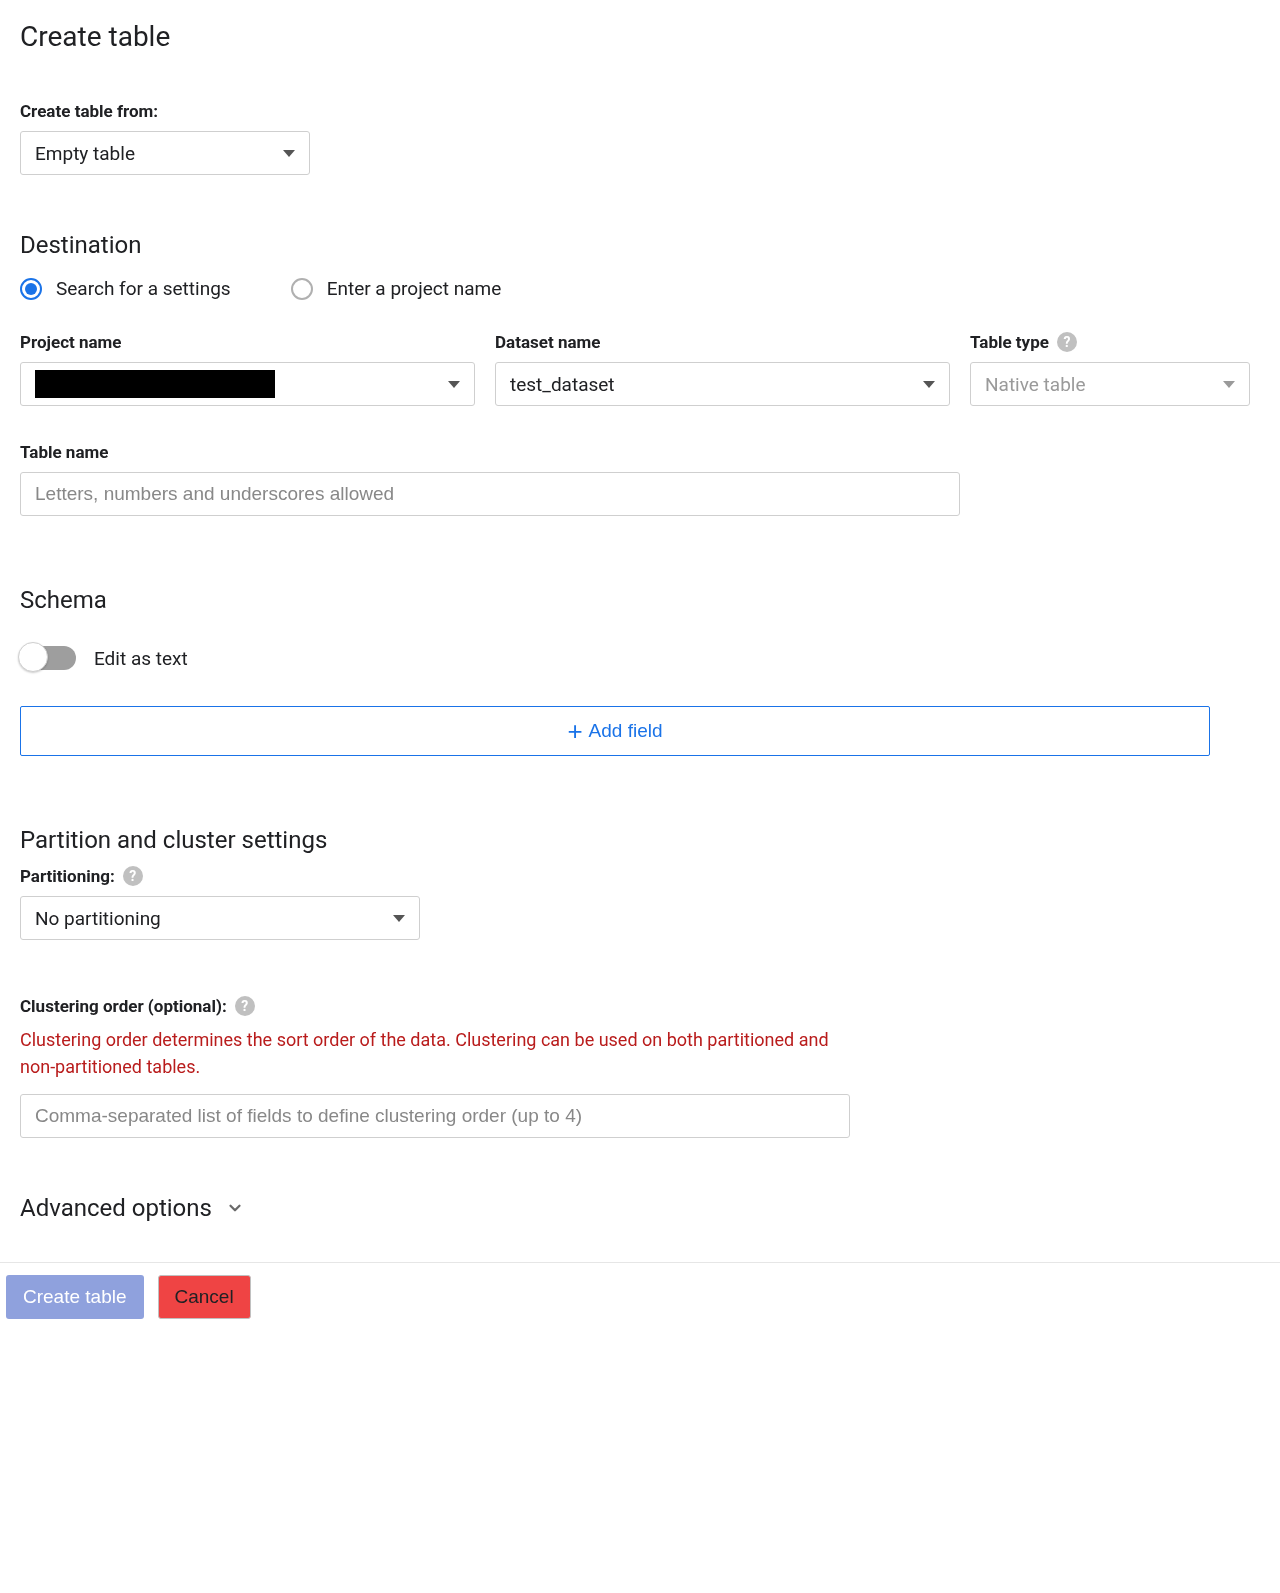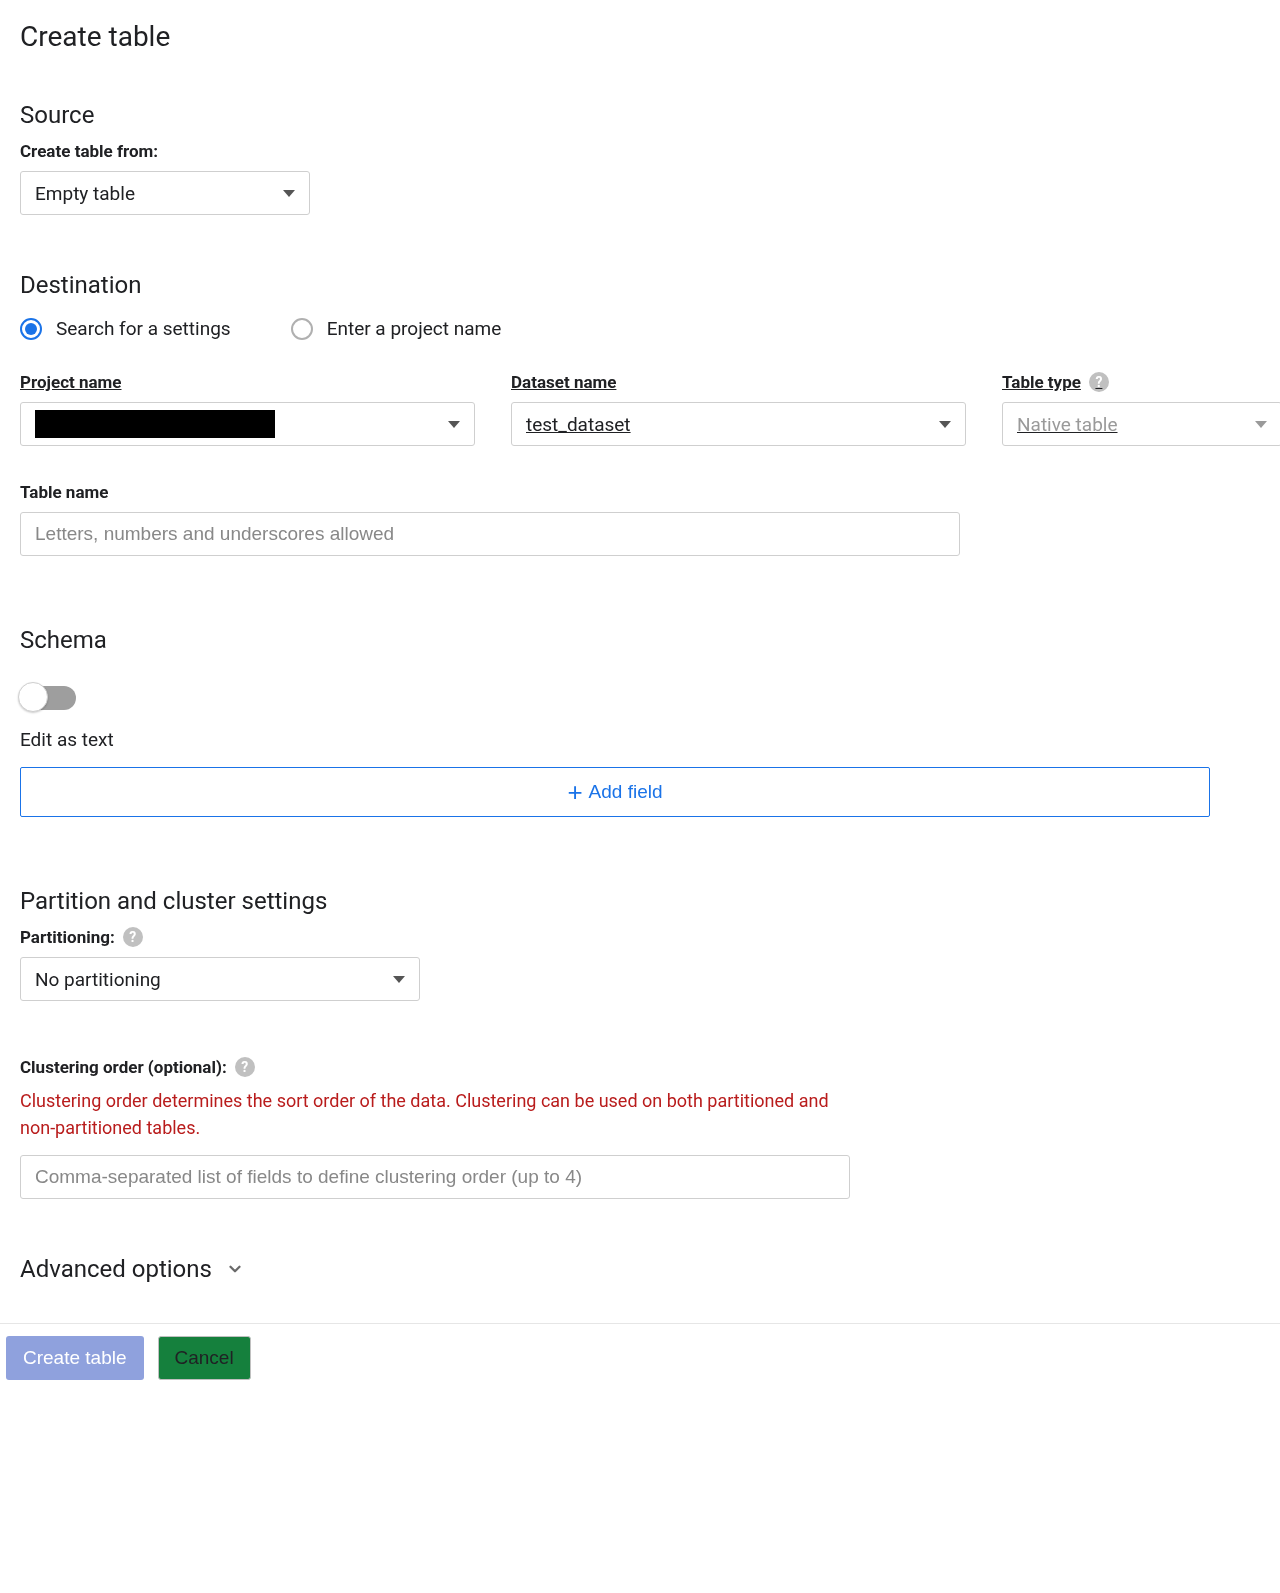--- a/index.html
+++ b/index.html
@@ -82,22 +82,21 @@
       border-radius: 50%;
       border: 2px solid #b0b0b0;
       display: flex; align-items: center; justify-content: center;
     }
     .radio.selected { border-color: #1a73e8; }
     .radio.selected .dot {
       width: 12px; height: 12px; border-radius: 50%; background: #1a73e8;
     }
     .row-fields {
       display: flex;
-      gap: 36px;
-      text-decoration: underline;
+      gap: 20px;
     }
     .col { flex: 1; min-width: 0; }
     .col.fixed1 { width: 455px; flex: none; }
     .col.fixed2 { width: 455px; flex: none; }
     .col.fixed3 { width: 280px; flex: none; }
     .black-block {
       width: 240px; height: 28px; background: #000;
     }
     .text-input {
       width: 940px;
@@ -106,25 +105,24 @@
       border-radius: 3px;
       padding: 12px 14px;
       font-size: 19px;
       color: #202124;
     }
     .text-input::placeholder { color: #888; }
     .section { margin-bottom: 70px; }
     .section.medium-gap { margin-bottom: 56px; }
     .toggle-row {
       display: flex;
-      align-items: flex-start;
+      align-items: flex-end;
       gap: 18px;
-      margin: 32px 0 16px 0;
-      font-size: 19px;
-      flex-direction: column;
+      margin: 32px 0 36px 0;
+      font-size: 19px;
     }
     .toggle {
       width: 56px; height: 24px;
       background: #9e9e9e;
       border-radius: 12px;
       position: relative;
       cursor: pointer;
     }
     .toggle .knob {
       position: absolute;
@@ -192,37 +190,36 @@
       border: 1px solid transparent;
       cursor: pointer;
       display: inline-flex;
       align-items: center;
     }
     .btn.primary {
       background: #8fa1dd;
       color: #fff;
     }
     .btn.secondary {
-      background: #15803d;
+      background: #ef4444;
       border: 1px solid #c0c0c0;
       color: #202124;
     }
     .gap-40 { height: 40px; }
     .gap-36 { height: 36px; }
     .gap-56 { height: 56px; }
   </style>
 </head>
 <body>
 
 <div class="content">
 
   <h1>Create table</h1>
 
   <div class="section medium-gap">
-    <h2>Source</h2>
     <div class="field-label">Create table from:</div>
     <div class="select small">
       <span>Empty table</span>
       <span class="chev"></span>
     </div>
   </div>
 
   <div class="section">
     <h2>Destination</h2>
 

